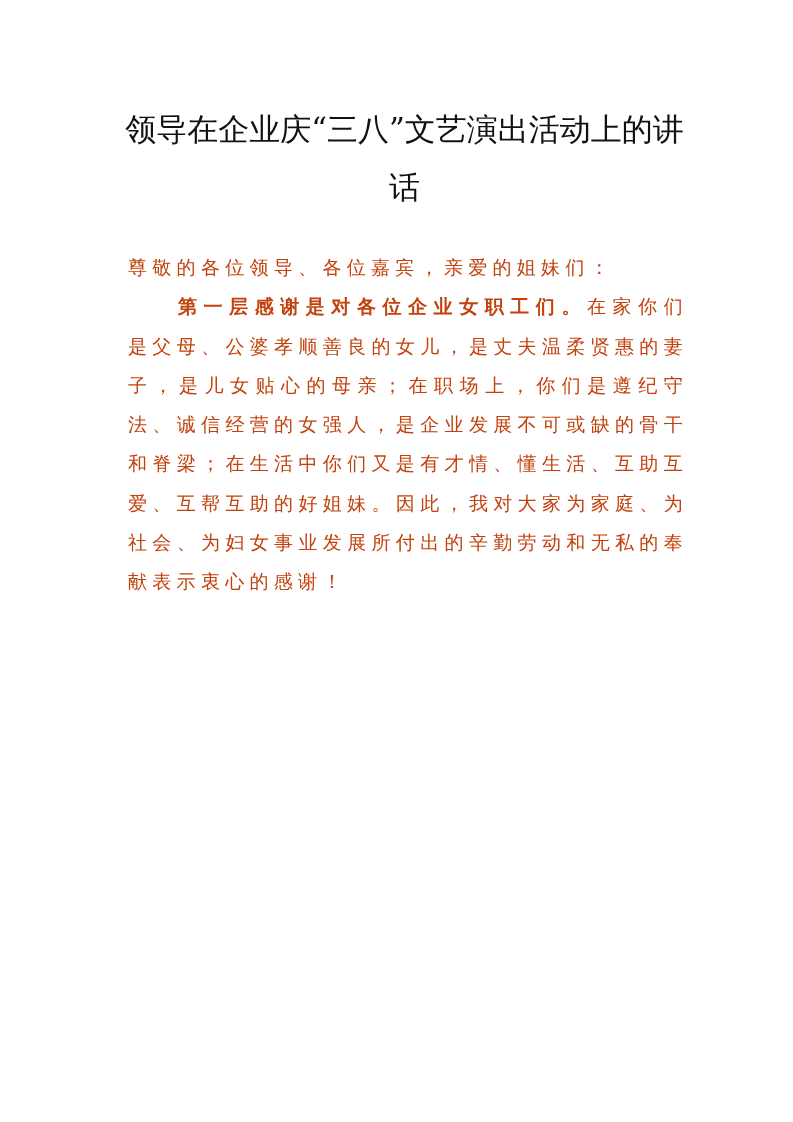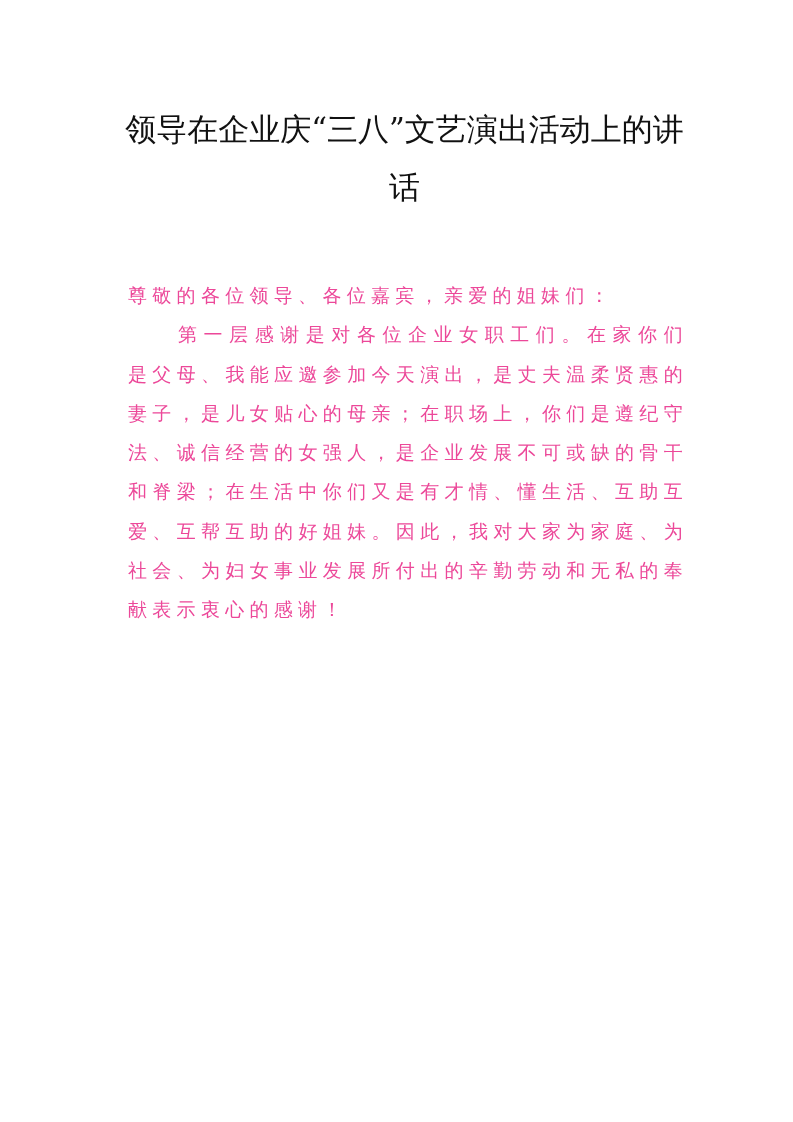--- a/index.html
+++ b/index.html
@@ -8,33 +8,32 @@
     .title {
       position: absolute; left: 110px; width: 573px; top: 100px;
       text-align: center;
       font-family: "DejaVu Serif", "Liberation Serif", serif;
       font-size: 31px; line-height: 58px; color: #111;
       letter-spacing: 0px;
     }
     .body {
       position: absolute; left: 120px; top: 248px; width: 560px;
       font-family: "DejaVu Serif", "Liberation Serif", serif;
-      font-size: 19px; line-height: 39.3px; color: #ec4899;
+      font-size: 19px; line-height: 39.3px; color: #c2410c;
       letter-spacing: 5.3px;
-      margin-top: 28px;
     }
     .body p { margin: 0; text-align: justify; text-align-last: left; }
     .indent { text-indent: 50px; }
-    .bold { font-weight: normal; }
+    .bold { font-weight: bold; }
   </style>
 </head>
 <body>
 
 <div class="page">
   <div class="title">领导在企业庆“三八”文艺演出活动上的讲话</div>
 
   <div class="body">
     <p>尊敬的各位领导、各位嘉宾，亲爱的姐妹们：</p>
     <p class="indent">
-      <span class="bold">第一层感谢是对各位企业女职工们。</span><span>在家你们是父母、我能应邀参加今天演出，是丈夫温柔贤惠的妻子，是儿女贴心的母亲；在职场上，你们是遵纪守法、诚信经营的女强人，是企业发展不可或缺的骨干和脊梁；在生活中你们又是有才情、懂生活、互助互爱、互帮互助的好姐妹。因此，我对大家为家庭、为社会、为妇女事业发展所付出的辛勤劳动和无私的奉献表示衷心的感谢！</span>
+      <span class="bold">第一层感谢是对各位企业女职工们。</span><span>在家你们是父母、公婆孝顺善良的女儿，是丈夫温柔贤惠的妻子，是儿女贴心的母亲；在职场上，你们是遵纪守法、诚信经营的女强人，是企业发展不可或缺的骨干和脊梁；在生活中你们又是有才情、懂生活、互助互爱、互帮互助的好姐妹。因此，我对大家为家庭、为社会、为妇女事业发展所付出的辛勤劳动和无私的奉献表示衷心的感谢！</span>
     </p>
   </div>
 </div>
 
 </body></html>

